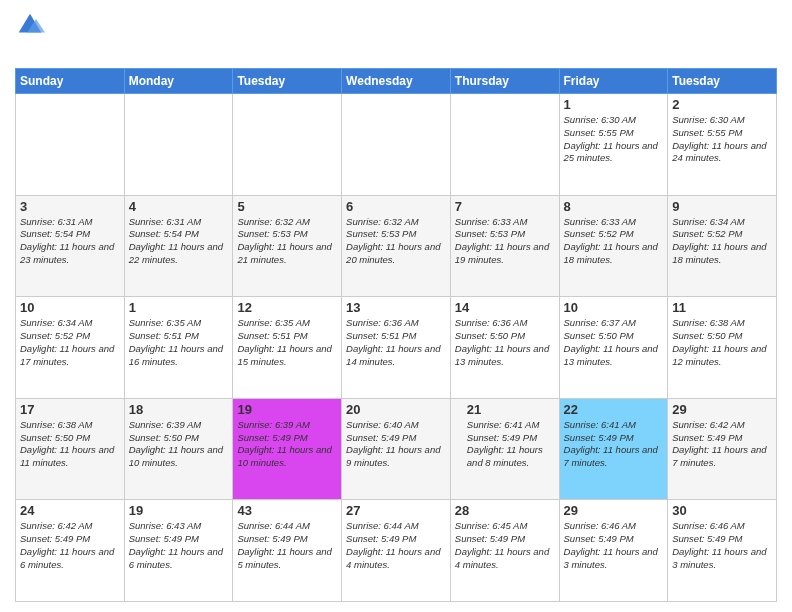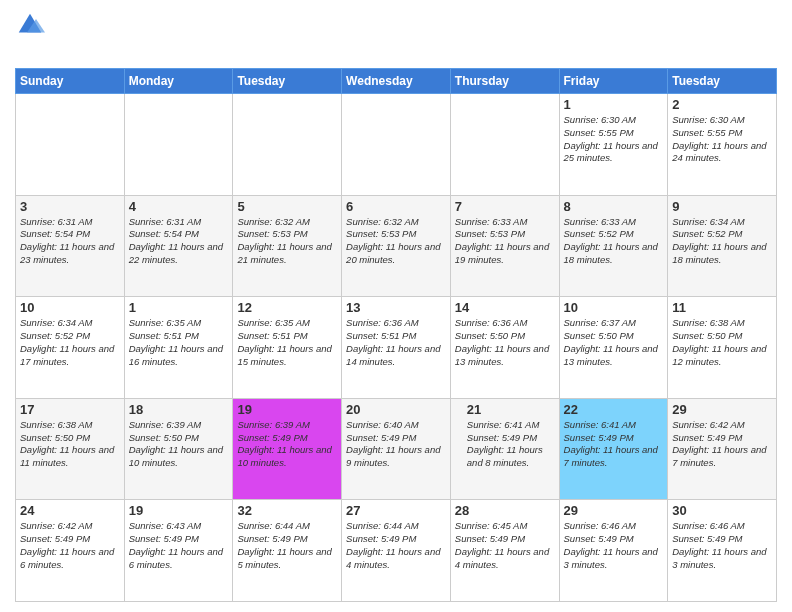--- a/index.html
+++ b/index.html
@@ -296,21 +296,21 @@
 Sunset: 5:49 PM
 Daylight: 11 hours and 6 minutes.</div>
           </td>
           <td>
             <span class="day-number">19</span>
             <div class="day-info" style="white-space: pre-line;">Sunrise: 6:43 AM
 Sunset: 5:49 PM
 Daylight: 11 hours and 6 minutes.</div>
           </td>
           <td>
-            <span class="day-number">32</span>
+            <span class="day-number">43</span>
             <div class="day-info" style="white-space: pre-line;">Sunrise: 6:44 AM
 Sunset: 5:49 PM
 Daylight: 11 hours and 5 minutes.</div>
           </td>
           <td>
             <span class="day-number">27</span>
             <div class="day-info" style="white-space: pre-line;">Sunrise: 6:44 AM
 Sunset: 5:49 PM
 Daylight: 11 hours and 4 minutes.</div>
           </td>

